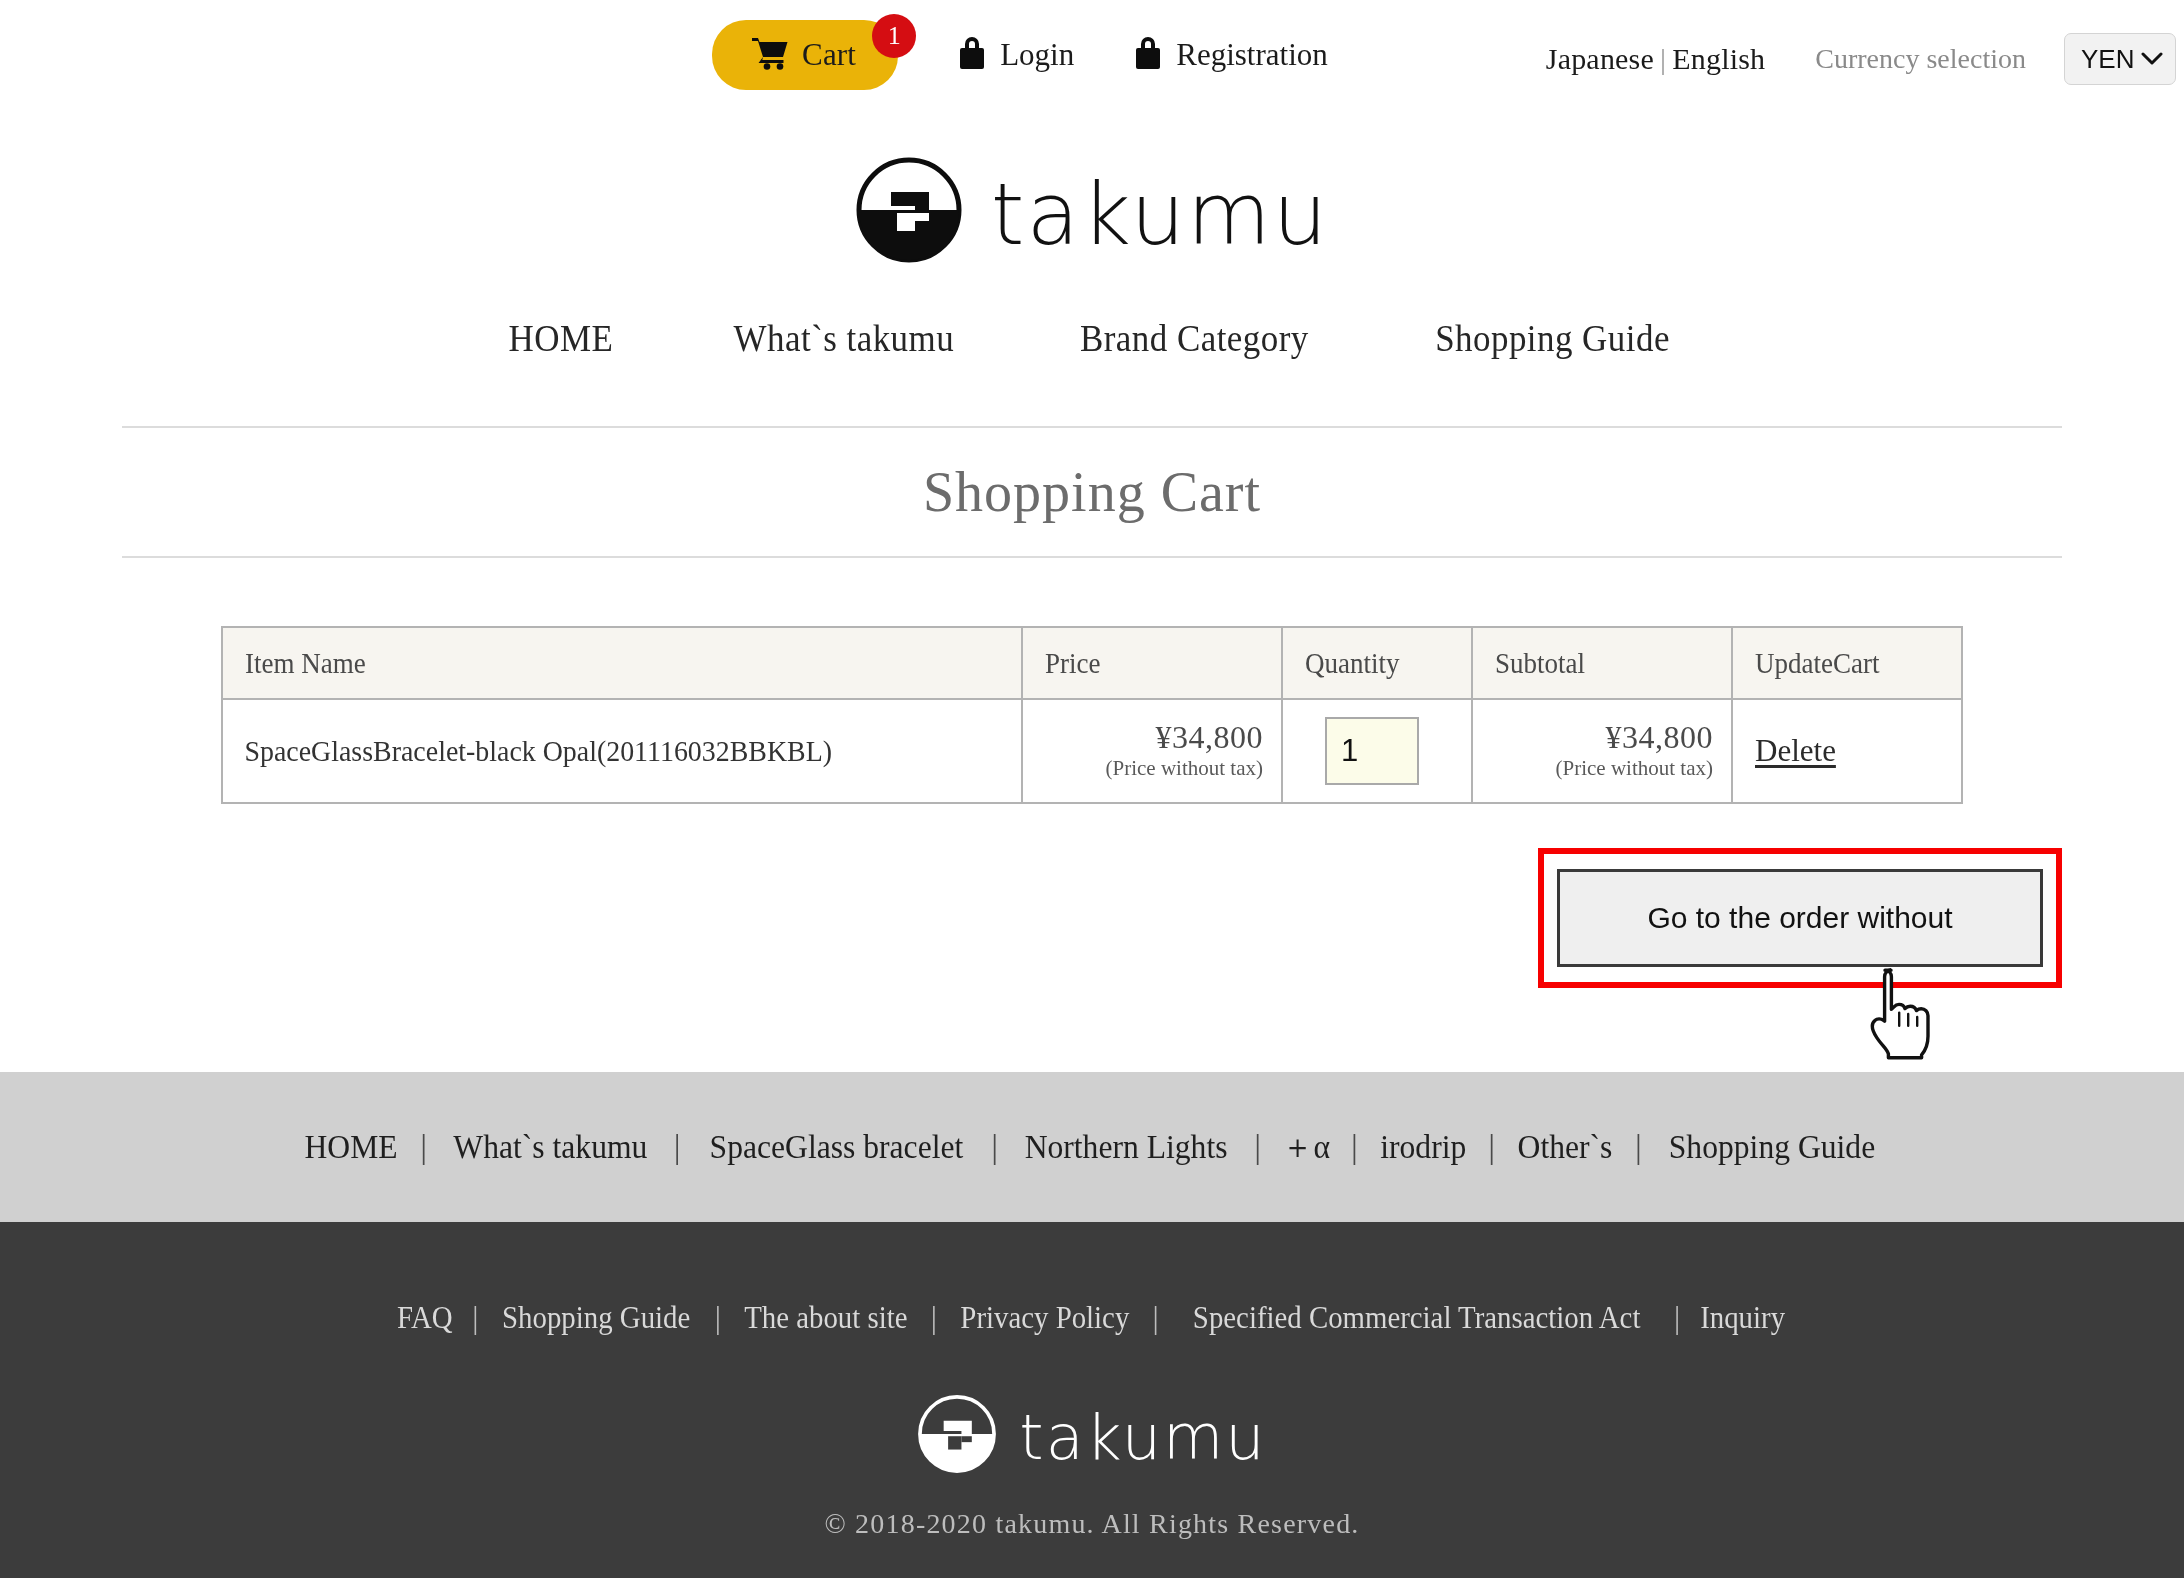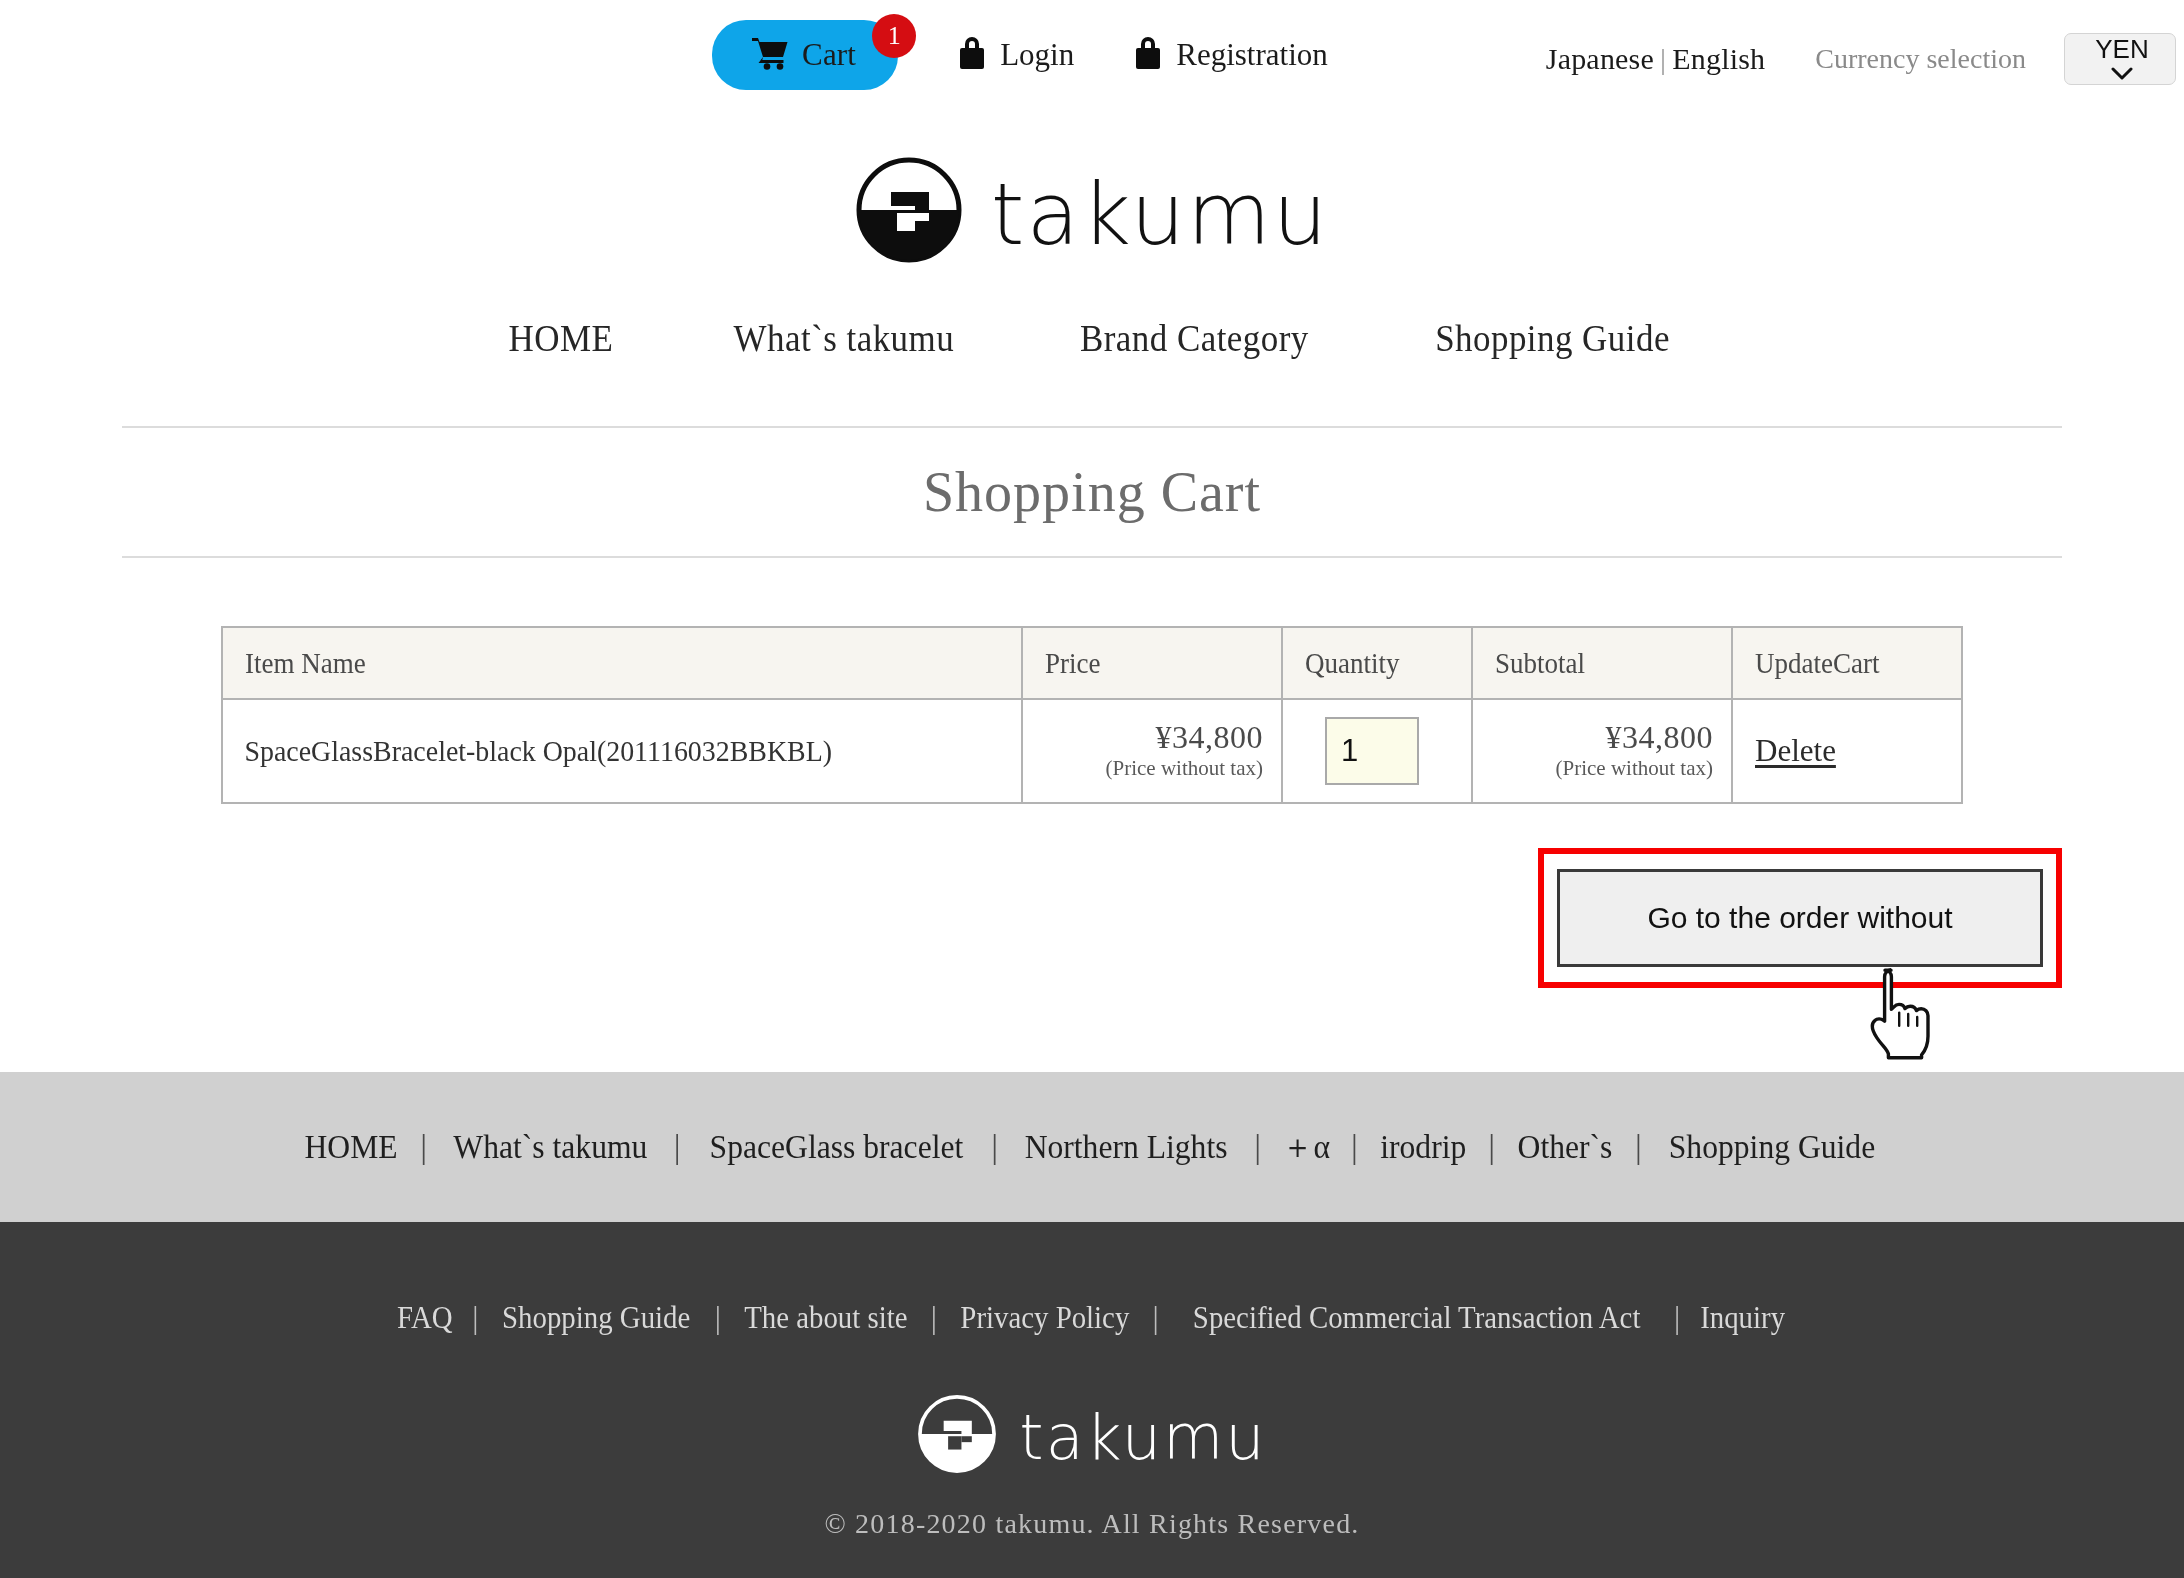--- a/index.html
+++ b/index.html
@@ -27,21 +27,21 @@
     left: 712px;
     top: 20px;
     display: flex;
     align-items: center;
     gap: 0px;
   }
   .cart-pill {
     display: flex;
     align-items: center;
     gap: 12px;
-    background: #0ea5e9;
+    background: #eab308;
     border-radius: 34px;
     padding: 16px 42px 16px 40px;
     position: relative;
     text-align: right;
   }
   .cart-icon { display: block; }
   .cart-label {
     font-size: 31px;
     color: #1b1b1b;
     letter-spacing: 0.2px;
@@ -97,21 +97,20 @@
     background: #f2f2f2;
     border: 1px solid #d4d4d4;
     border-radius: 7px;
     display: flex;
     align-items: center;
     justify-content: space-between;
     padding: 0 12px 0 16px;
     font-family: "Liberation Sans", sans-serif;
     font-size: 26px;
     color: #111;
-    flex-direction: column;
   }
   .caret { font-size: 19px; line-height: 1; }
 
   
   .brand {
     display: flex;
     justify-content: center;
     align-items: center;
     margin-top: 46px;
     gap: 28px;

